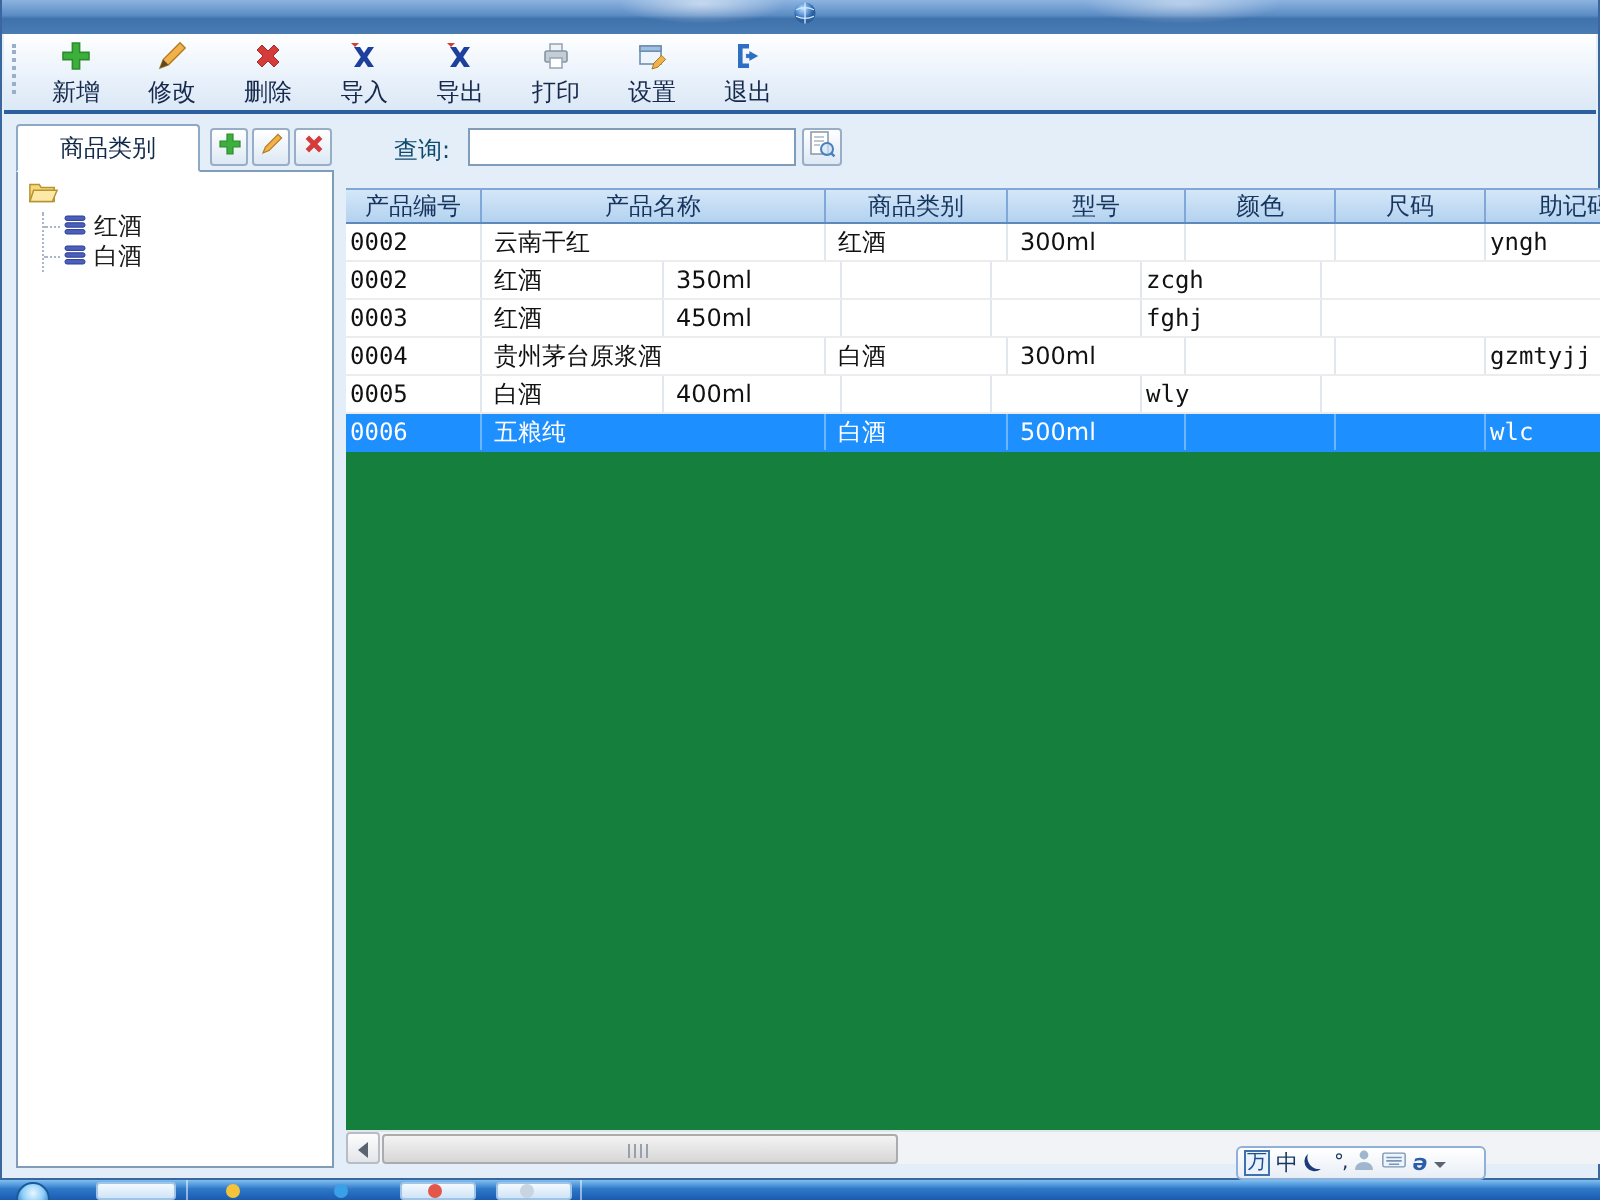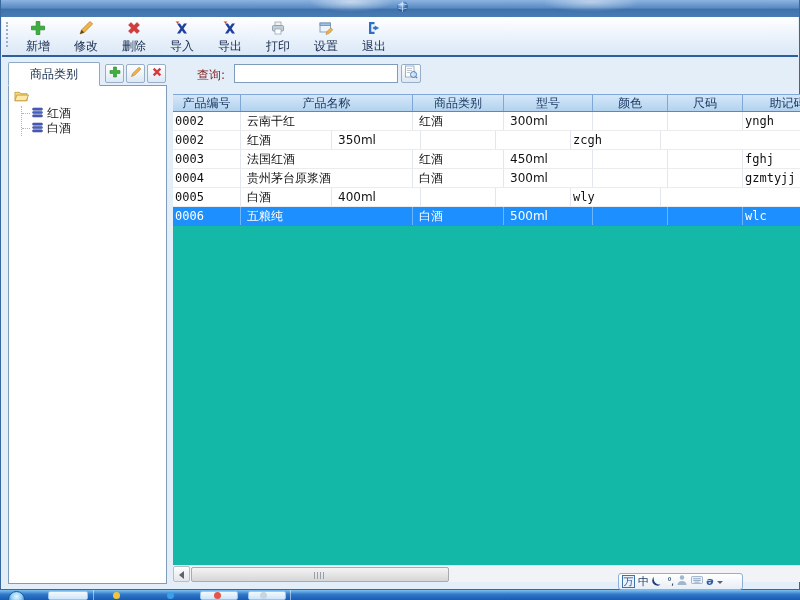--- a/index.html
+++ b/index.html
@@ -36,29 +36,29 @@
 
   .tree-box { position:absolute; left:7px; top:85px; width:159px; height:499px; background:#fff; border:1px solid #7f9db9; }
   .tree-root { margin:4px 0 0 5px; }
   .tree-root svg { width:15px; height:13px; }
   .tree-children { margin-left:12px; border-left:1px dotted #a8b8c8; }
   .tree-item { display:flex; align-items:center; height:15px; position:relative; padding-left:9px; color:#1a1a1a; }
   .tree-item::before { content:""; position:absolute; left:0; top:7px; width:8px; border-top:1px dotted #a8b8c8; }
   .tree-item svg { width:13px; height:13px; margin-right:3px; flex:none; }
 
   
-  .search-label { position:absolute; left:196px; top:67px; color:#7f1d1d; }
+  .search-label { position:absolute; left:196px; top:67px; color:#0c4a6e; }
   .search-input { position:absolute; left:233px; top:64px; width:164px; height:19px;
     border:1px solid #7f9db9; background:#fff; font:12px "DejaVu Sans",sans-serif; padding:1px 3px; }
   .search-btn { position:absolute; left:400px; top:64px; width:20px; height:19px; border:1px solid #98aec6;
     border-radius:2px; background:linear-gradient(#ffffff,#dce8f4); display:flex; align-items:center; justify-content:center; }
   .search-btn svg { width:14px; height:14px; }
 
   
-  .table-area { position:absolute; left:172px; top:94px; width:628px; height:471px; background:#14b8a6; overflow:hidden; }
+  .table-area { position:absolute; left:172px; top:94px; width:628px; height:471px; background:#15803d; overflow:hidden; }
   .thead { display:flex; height:18px; width:660px;
     background:linear-gradient(#d5e7f9,#b3d2ef); border-top:1px solid #7fa8d8; border-bottom:1px solid #5c88bb; }
   .th { flex:none; border-right:1px solid #7fa8d8; display:flex; align-items:center; justify-content:center;
     color:#16355e; font-size:12px; overflow:hidden; white-space:nowrap; }
   .tr { display:flex; height:19px; width:660px; border-bottom:1px solid #ececec; background:#fff; }
   .td { flex:none; border-right:1px solid #e2e6ee; display:flex; align-items:center; padding-left:6px;
     color:#111; font-size:12px; overflow:hidden; white-space:nowrap; }
   .td.col0, .td.col6 { font-family:"DejaVu Sans Mono",monospace; padding-left:2px; }
   .tr.selected { background:#1e8fff; border-bottom-color:#1e8fff; }
   .tr.selected .td { color:#fff; border-right-color:rgba(255,255,255,.35); }
@@ -278,21 +278,20 @@
           <div class="tr">
             <div class="td col0" style="width: 68px;">0002</div>
             <div class="td col2" style="width: 91px;">红酒</div>
             <div class="td col3" style="width: 89px;">350ml</div>
             <div class="td col4" style="width: 75px;"></div>
             <div class="td col5" style="width: 75px;"></div>
             <div class="td col6" style="width: 90px;">zcgh</div>
           </div>
           <div class="tr">
             <div class="td col0" style="width: 68px;">0003</div>
-            <div class="td col1" style="width: 172px;">法国红酒</div>
             <div class="td col2" style="width: 91px;">红酒</div>
             <div class="td col3" style="width: 89px;">450ml</div>
             <div class="td col4" style="width: 75px;"></div>
             <div class="td col5" style="width: 75px;"></div>
             <div class="td col6" style="width: 90px;">fghj</div>
           </div>
           <div class="tr">
             <div class="td col0" style="width: 68px;">0004</div>
             <div class="td col1" style="width: 172px;">贵州茅台原浆酒</div>
             <div class="td col2" style="width: 91px;">白酒</div>

